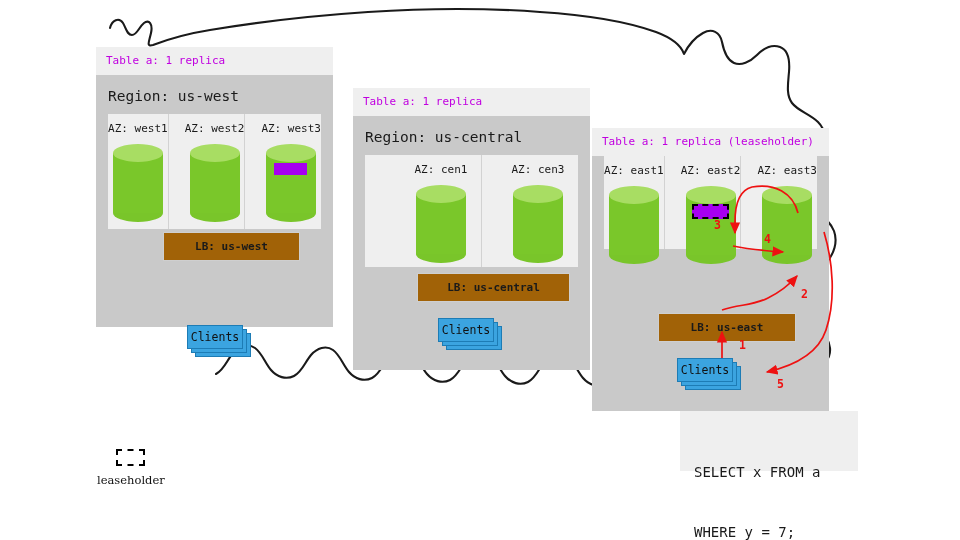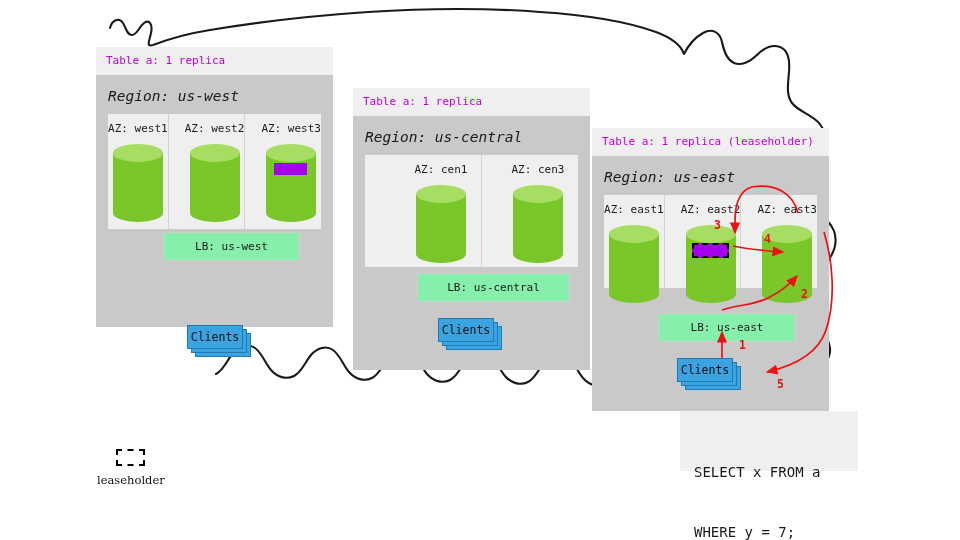--- a/index.html
+++ b/index.html
@@ -28,21 +28,20 @@
     font-size: 11px;
     color: #c000e0;
     letter-spacing: 0px;
     white-space: nowrap;
   }
   .region-title {
     font-size: 14.5px;
     color: #1a1a1a;
     padding: 13px 0 10px 12px;
     white-space: nowrap;
-    font-style: italic;
   }
   .az-rack {
     position: relative;
     background: #efefef;
     margin: 0 12px;
     display: flex;
     gap: 16px;
   }
   .az-cell {
     flex: 1 1 0;
@@ -95,28 +94,29 @@
     background: #a600f0;
     z-index: 4;
   }
   .replica.leaseholder {
     border: 2px dashed #000000;
   }
 
   
   .lb-box {
     position: absolute;
-    background: #86efac;
+    background: #a16207;
     border: 1px solid #cfcfcf;
     font-size: 11px;
     color: #1a1a1a;
     text-align: center;
     white-space: nowrap;
     padding: 7px 16px;
     z-index: 6;
+    font-weight: bold;
   }
 
   
   .clients {
     position: absolute;
     z-index: 6;
   }
   .clients .card {
     position: absolute;
     background: #3ba4e0;
@@ -269,21 +269,20 @@
     <div class="clients" style="left:85px; top:230px; width:62px; height:30px;">
       <div class="card c3" style="width:54px;height:22px;"></div>
       <div class="card c2" style="width:54px;height:22px;"></div>
       <div class="card c1" style="width:54px;height:22px;"></div>
       <div class="label" style="width:56px;height:24px;">Clients</div>
     </div>
   </div>
 
   <div class="region-panel" style="left:592px; top:128px; width:237px; height:283px;">
     <div class="panel-header">Table a: 1 replica (leaseholder)</div>
-    <div class="region-title">Region: us-east</div>
     <div class="az-rack" style="height:93px;">
       <div class="az-cell">
         <div class="az-label">AZ: east1</div>
         <div class="cyl-wrap" style="width:50px;height:78px;">
           <div class="cyl">
             <div class="cyl-bottom"></div>
             <div class="cyl-body"></div>
             <div class="cyl-top"></div>
           </div>
         </div>

